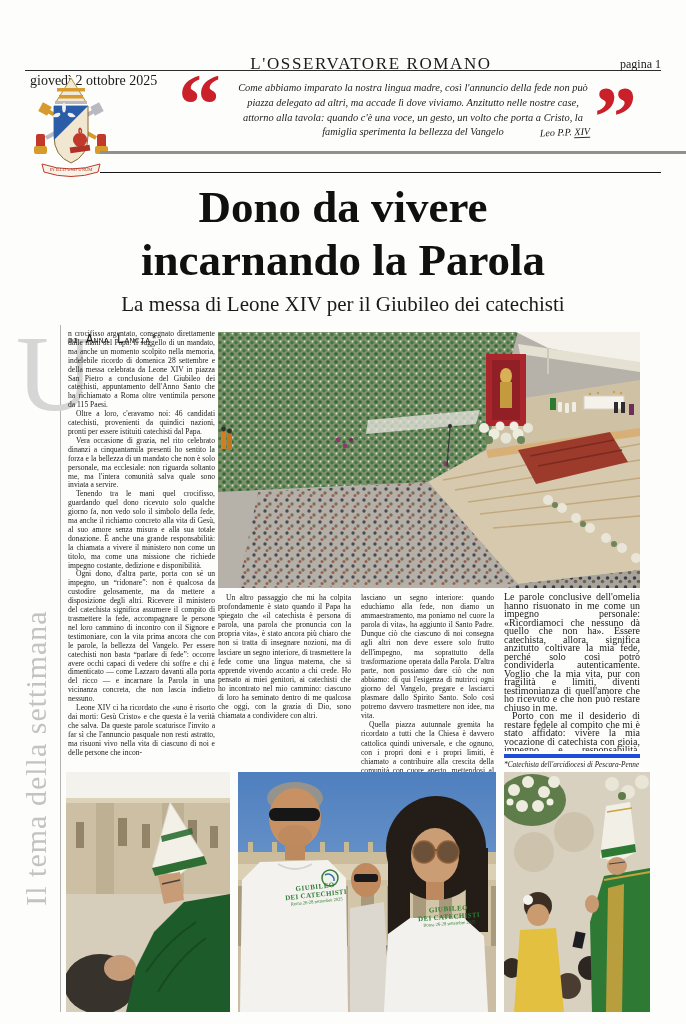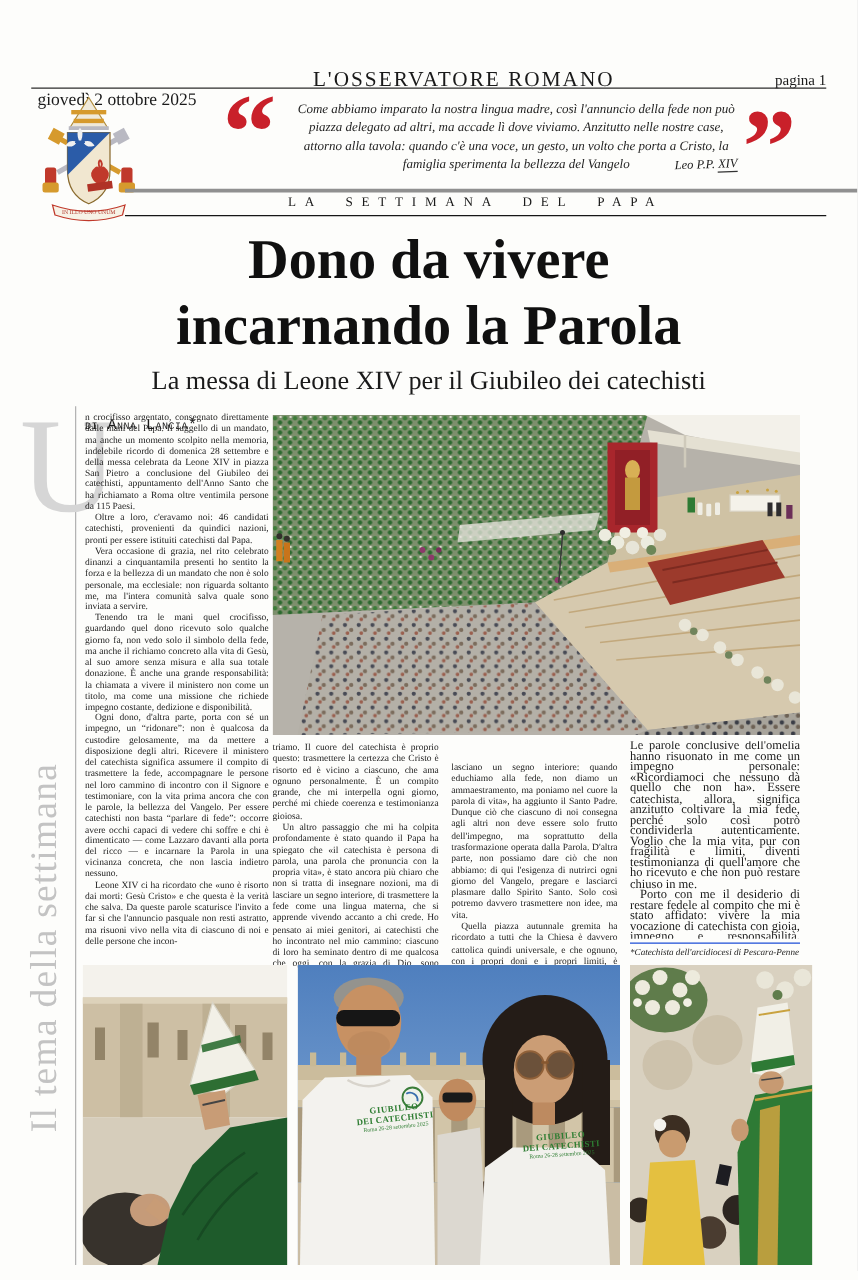--- a/index.html
+++ b/index.html
@@ -35,23 +35,23 @@
            text-align:center;font-size:30px;color:#c3c3c3;letter-spacing:1px;}
   .dropcap{left:16px;top:320px;font-size:108px;line-height:1;color:#d6d6d6;}
 
   
   .byline{left:68px;top:333px;width:147px;font-size:12px;font-variant:small-caps;letter-spacing:.4px;font-family:Liberation Mono, monospace;}
   .col{font-size:7.6px;line-height:8.9px;text-align:justify;overflow:hidden;}
   .col p{margin:0;}
   .col p.ind{text-indent:8px;}
   .col1{left:68px;top:330px;width:147px;height:430px;}
   .col2{left:218px;top:593px;width:133px;height:181px;line-height:9.1px;}
-  .col3{left:361px;top:609px;width:133px;height:181px;line-height:9.1px;}
+  .col3{left:361px;top:593px;width:133px;height:181px;line-height:9.1px;}
   .col4{left:504px;top:593px;width:136px;height:158px;font-size:10px;line-height:8.5px;}
-  .footnote{left:504px;top:754px;width:136px;border-top:1px solid #1d4ed8;padding-top:2px;
+  .footnote{left:504px;top:754px;width:136px;border-top:4px solid #1d4ed8;padding-top:2px;
             font-style:italic;font-size:7.3px;}
 
   
   .photo{overflow:hidden;}
   .ph-main{left:218px;top:332px;width:422px;height:256px;}
   .ph-left{left:66px;top:772px;width:164px;height:240px;}
   .ph-mid{left:238px;top:772px;width:258px;height:240px;}
   .ph-right{left:504px;top:772px;width:146px;height:240px;}
   .photo svg{display:block;}
 
@@ -101,21 +101,20 @@
       <text x="47" y="95" text-anchor="middle" font-size="4.6" fill="#b03226" font-family="Liberation Serif, serif">IN ILLO UNO UNUM</text>
     </svg>
   </div>
 
   <div class="abs q-open">“</div>
   <div class="abs q-text">Come abbiamo imparato la nostra lingua madre, così l'annuncio della fede non può piazza delegato ad altri, ma accade lì dove viviamo. Anzitutto nelle nostre case, attorno alla tavola: quando c'è una voce, un gesto, un volto che porta a Cristo, la famiglia sperimenta la bellezza del Vangelo</div>
   <div class="abs q-sig"><span>Leo P.P. </span><span class="num">XIV</span></div>
   <div class="abs q-close">”</div>
 
   <div class="abs s-rule-thick"></div>
-  <div class="abs s-label">LA SETTIMANA DEL PAPA</div>
   <div class="abs s-rule-thin"></div>
 
   <div class="abs subhead">La messa di Leone XIV per il Giubileo dei catechisti</div>
   <div class="abs headline">
     <div>Dono da vivere</div>
     <div>incarnando la Parola</div>
   </div>
 
   <div class="abs v-rule"></div>
   <div class="abs v-label">Il tema della settimana</div>
@@ -126,21 +125,20 @@
   <div class="abs col col1">
     <p>n crocifisso argentato, consegnato direttamente dalle mani del Papa. Il suggello di un mandato, ma anche un momento scolpito nella memoria, indelebile ricordo di domenica 28 settembre e della messa celebrata da Leone XIV in piazza San Pietro a conclusione del Giubileo dei catechisti, appuntamento dell'Anno Santo che ha richiamato a Roma oltre ventimila persone da 115 Paesi.</p>
     <p class="ind">Oltre a loro, c'eravamo noi: 46 candidati catechisti, provenienti da quindici nazioni, pronti per essere istituiti catechisti dal Papa.</p>
     <p class="ind">Vera occasione di grazia, nel rito celebrato dinanzi a cinquantamila presenti ho sentito la forza e la bellezza di un mandato che non è solo personale, ma ecclesiale: non riguarda soltanto me, ma l'intera comunità salva quale sono inviata a servire.</p>
     <p class="ind">Tenendo tra le mani quel crocifisso, guardando quel dono ricevuto solo qualche giorno fa, non vedo solo il simbolo della fede, ma anche il richiamo concreto alla vita di Gesù, al suo amore senza misura e alla sua totale donazione. È anche una grande responsabilità: la chiamata a vivere il ministero non come un titolo, ma come una missione che richiede impegno costante, dedizione e disponibilità.</p>
     <p class="ind">Ogni dono, d'altra parte, porta con sé un impegno, un “ridonare”: non è qualcosa da custodire gelosamente, ma da mettere a disposizione degli altri. Ricevere il ministero del catechista significa assumere il compito di trasmettere la fede, accompagnare le persone nel loro cammino di incontro con il Signore e testimoniare, con la vita prima ancora che con le parole, la bellezza del Vangelo. Per essere catechisti non basta “parlare di fede”: occorre avere occhi capaci di vedere chi soffre e chi è dimenticato — come Lazzaro davanti alla porta del ricco — e incarnare la Parola in una vicinanza concreta, che non lascia indietro nessuno.</p>
     <p class="ind">Leone XIV ci ha ricordato che «uno è risorto dai morti: Gesù Cristo» e che questa è la verità che salva. Da queste parole scaturisce l'invito a far sì che l'annuncio pasquale non resti astratto, ma risuoni vivo nella vita di ciascuno di noi e delle persone che incon-</p>
   </div>
 
   <div class="abs col col2">
-    <p>triamo. Il cuore del catechista è proprio questo: trasmettere la certezza che Cristo è risorto ed è vicino a ciascuno, che ama ognuno personalmente. È un compito grande, che mi interpella ogni giorno, perché mi chiede coerenza e testimonianza gioiosa.</p>
     <p class="ind">Un altro passaggio che mi ha colpita profondamente è stato quando il Papa ha spiegato che «il catechista è persona di parola, una parola che pronuncia con la propria vita», è stato ancora più chiaro che non si tratta di insegnare nozioni, ma di lasciare un segno interiore, di trasmettere la fede come una lingua materna, che si apprende vivendo accanto a chi crede. Ho pensato ai miei genitori, ai catechisti che ho incontrato nel mio cammino: ciascuno di loro ha seminato dentro di me qualcosa che oggi, con la grazia di Dio, sono chiamata a condividere con altri.</p>
 
   </div>
 
   <div class="abs col col3">
     <p>lasciano un segno interiore: quando educhiamo alla fede, non diamo un ammaestramento, ma poniamo nel cuore la parola di vita», ha aggiunto il Santo Padre. Dunque ciò che ciascuno di noi consegna agli altri non deve essere solo frutto dell'impegno, ma soprattutto della trasformazione operata dalla Parola. D'altra parte, non possiamo dare ciò che non abbiamo: di qui l'esigenza di nutrirci ogni giorno del Vangelo, pregare e lasciarci plasmare dallo Spirito Santo. Solo così potremo davvero trasmettere non idee, ma vita.</p>
     <p class="ind">Quella piazza autunnale gremita ha ricordato a tutti che la Chiesa è davvero cattolica quindi universale, e che ognuno, con i propri doni e i propri limiti, è chiamato a contribuire alla crescita della comunità con cuore aperto, mettendosi al servizio con umiltà e passione, nella certezza che ciò che viene ricevuto gratuitamente, va poi donato.</p>
   </div>
 
   <div class="abs col col4">

